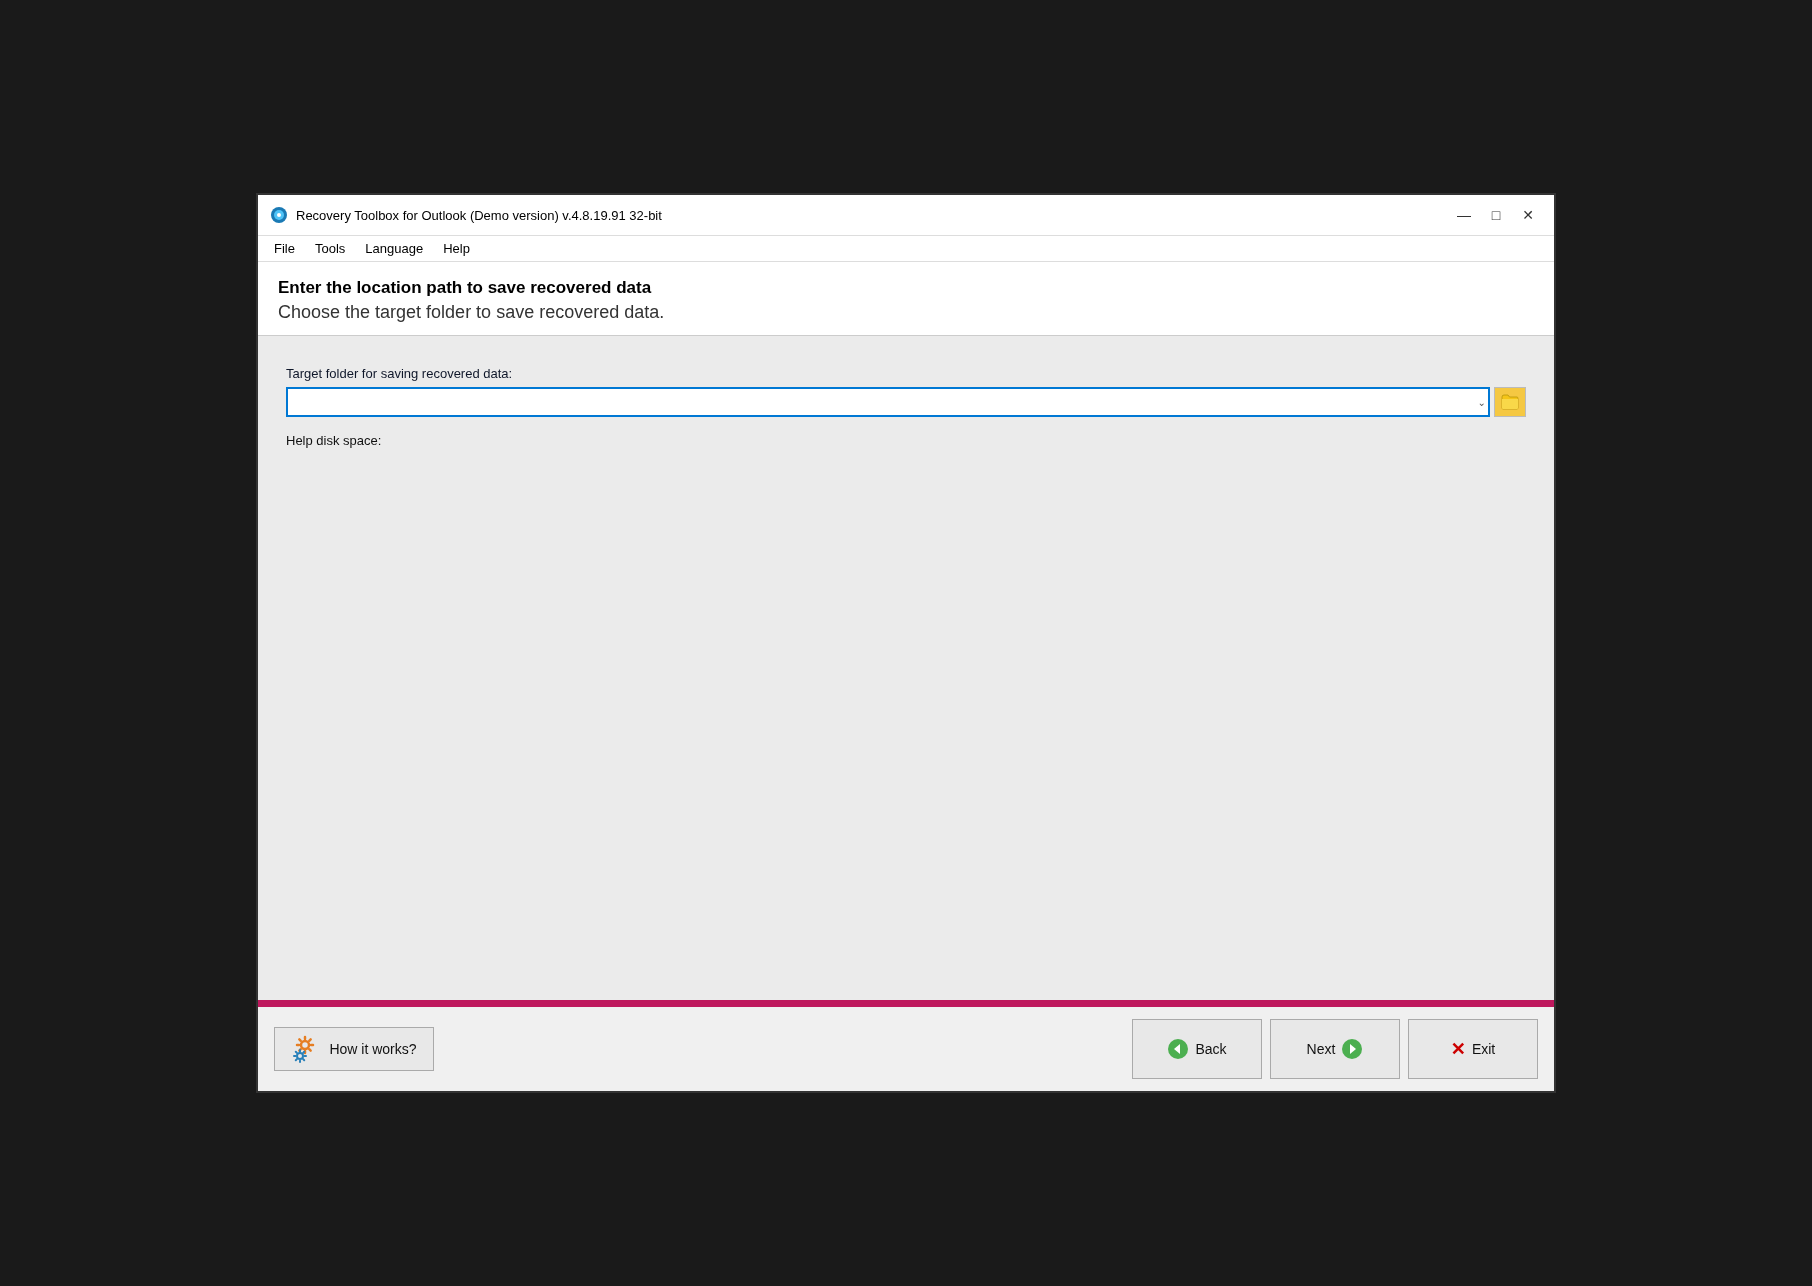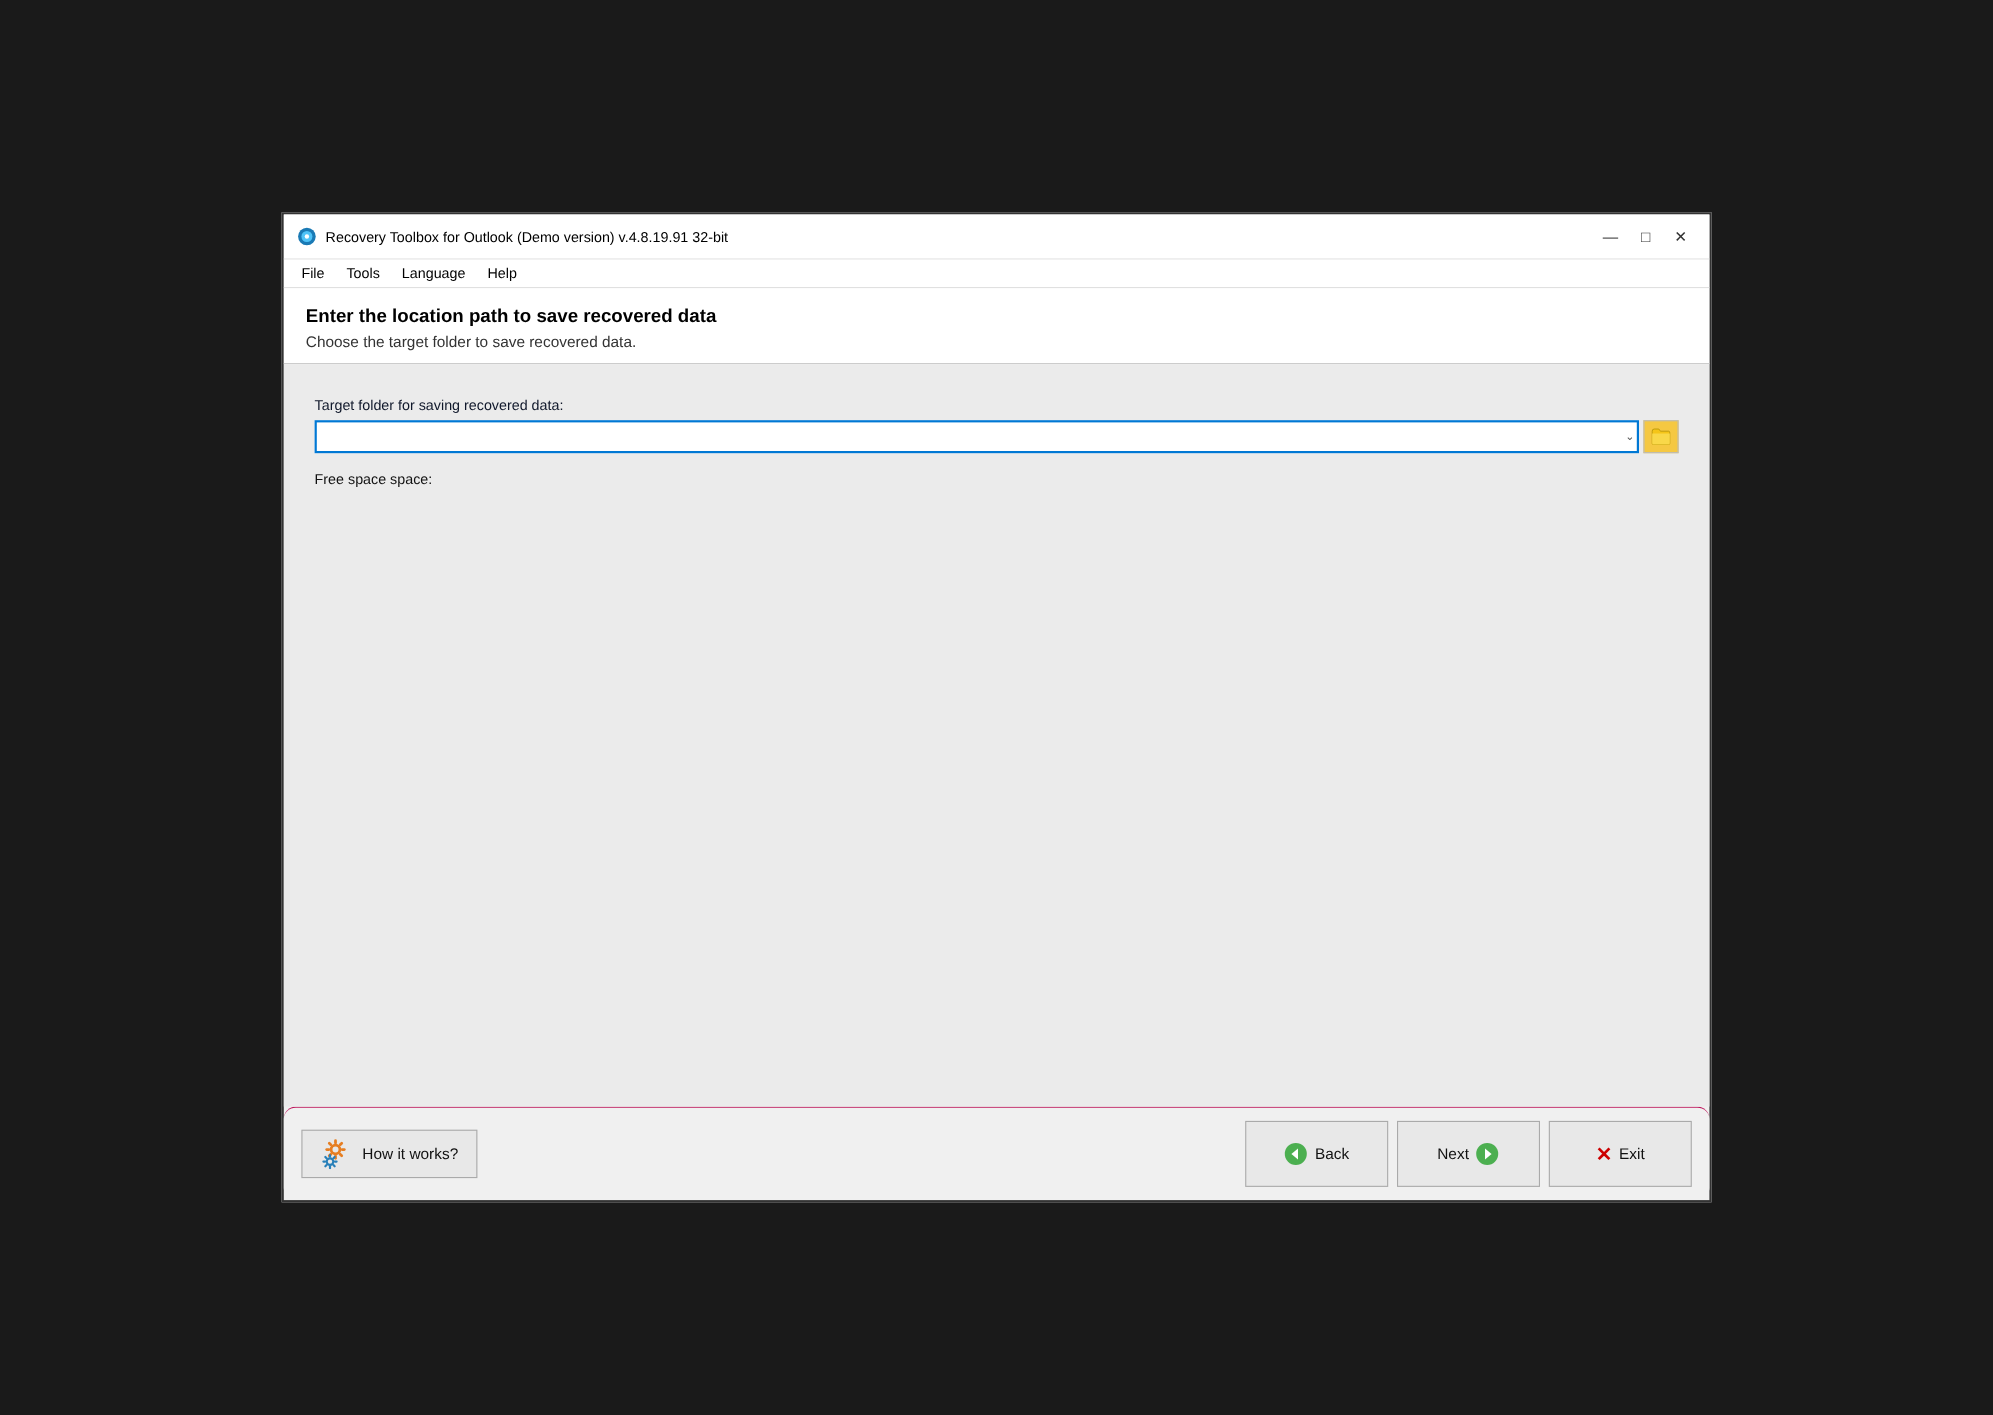--- a/index.html
+++ b/index.html
@@ -79,21 +79,21 @@
       padding: 16px 20px 12px 20px;
       border-bottom: 1px solid #ccc;
     }
     .header-title {
       font-size: 17px;
       font-weight: bold;
       color: #000;
       margin-bottom: 4px;
     }
     .header-subtitle {
-      font-size: 14px;
+      font-size: 18px;
       color: #333;
     }
     .main-content {
       flex: 1;
       background: #ebebeb;
       padding: 30px 28px;
       display: flex;
       flex-direction: column;
       gap: 16px;
     }
@@ -139,25 +139,24 @@
       align-items: center;
       justify-content: center;
       font-size: 16px;
     }
     .disk-space-label {
       font-size: 13px;
       color: #111;
     }
     .footer {
       background: #f0f0f0;
-      border-top: 1px solid #be185d;
+      border-top: 7px solid #be185d;
       padding: 12px 16px;
       display: flex;
       justify-content: space-between;
-      border-radius: 11px;
     }
     .footer-left {
       display: flex;
       align-items: center;
     }
     .footer-right {
       display: flex;
       gap: 8px;
     }
     .footer-btn {
@@ -237,21 +236,21 @@
         </div>
         <button class="browse-btn">
           <svg width="18" height="16" viewBox="0 0 18 16">
             <path d="M1 3 Q1 1 3 1 L7 1 L8.5 3 L16 3 Q17 3 17 4.5 L17 14 Q17 15 16 15 L2 15 Q1 15 1 14 Z" fill="#f5c518" stroke="#b8960a" stroke-width="0.8"></path>
             <path d="M1 5 L17 5 L17 14 Q17 15 16 15 L2 15 Q1 15 1 14 Z" fill="#f9d849"></path>
           </svg>
         </button>
       </div>
     </div>
 
-    <div class="disk-space-label">Free space space:</div>
+    <div class="disk-space-label">Help disk space:</div>
   </div>
 
   <div class="footer">
     <div class="footer-left">
       <button class="how-it-works-btn">
         <svg width="32" height="28" viewBox="0 0 32 28">
 
           <g transform="translate(2, 0)">
             <circle cx="12" cy="10" r="4" fill="none" stroke="#e67e22" stroke-width="2.5"></circle>
             <g stroke="#e67e22" stroke-width="2.5" stroke-linecap="round">

